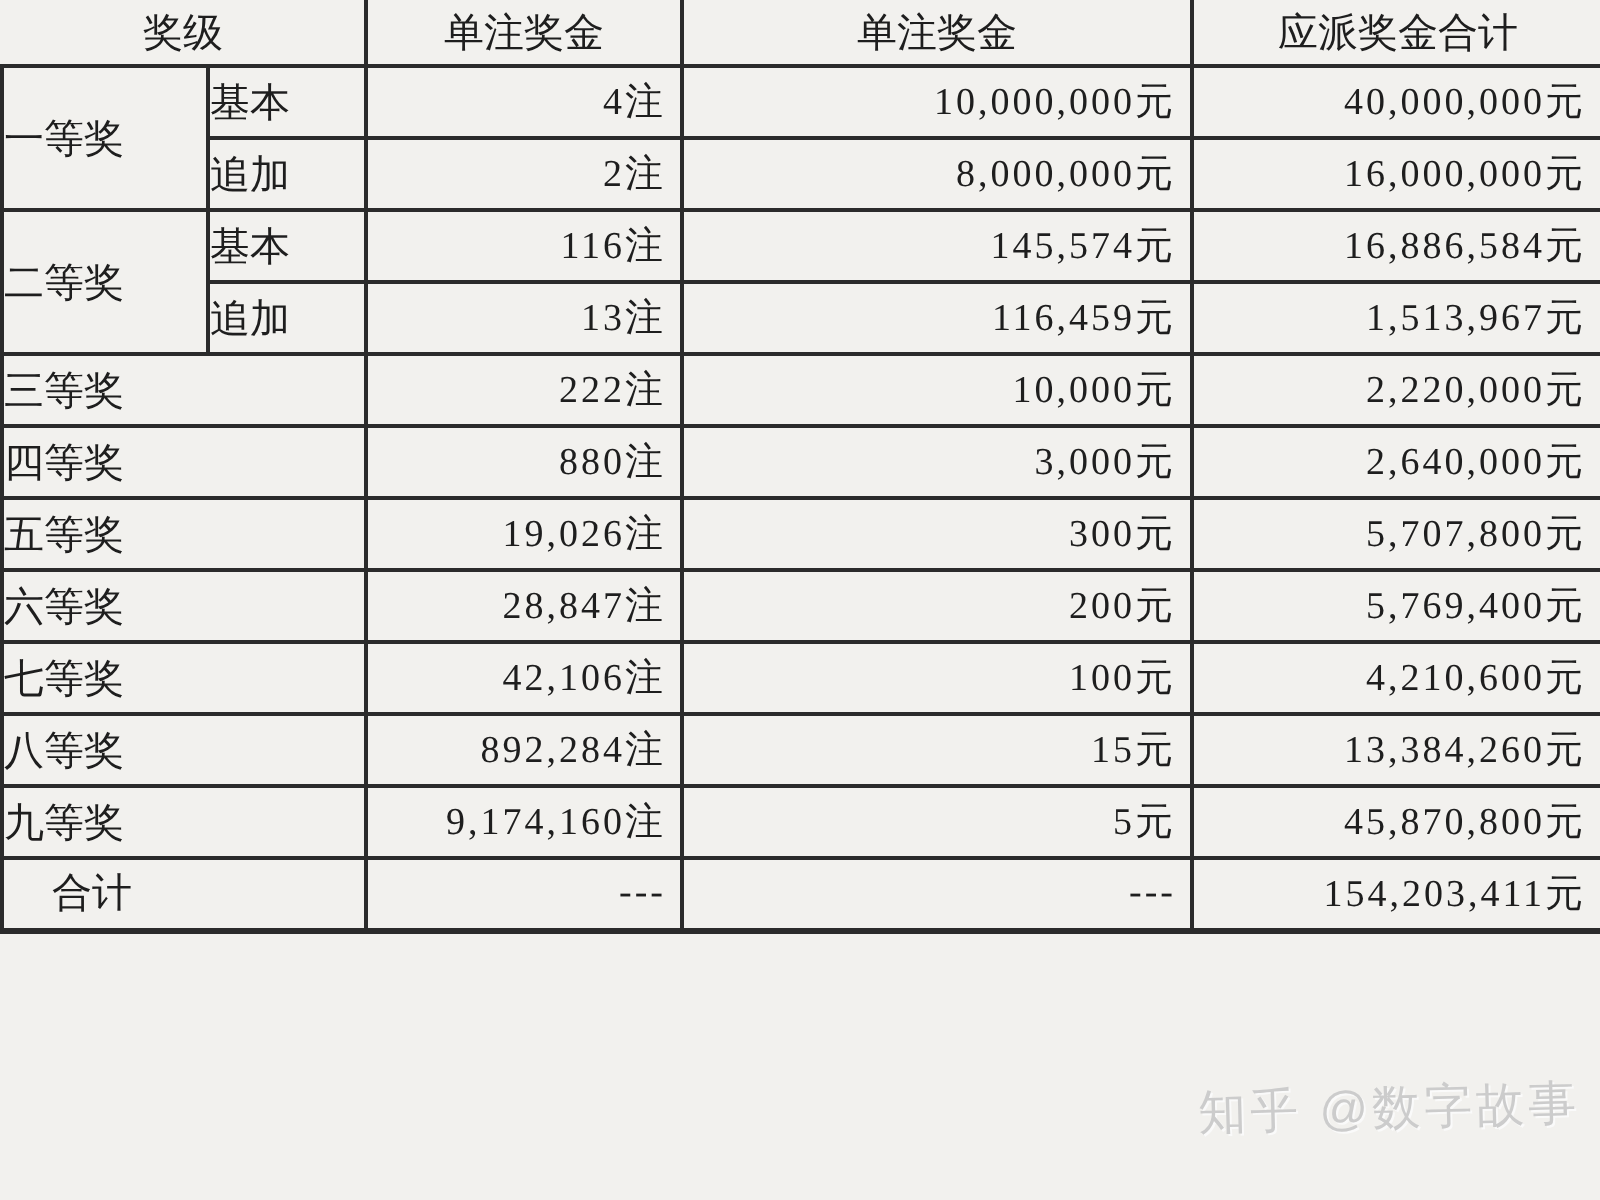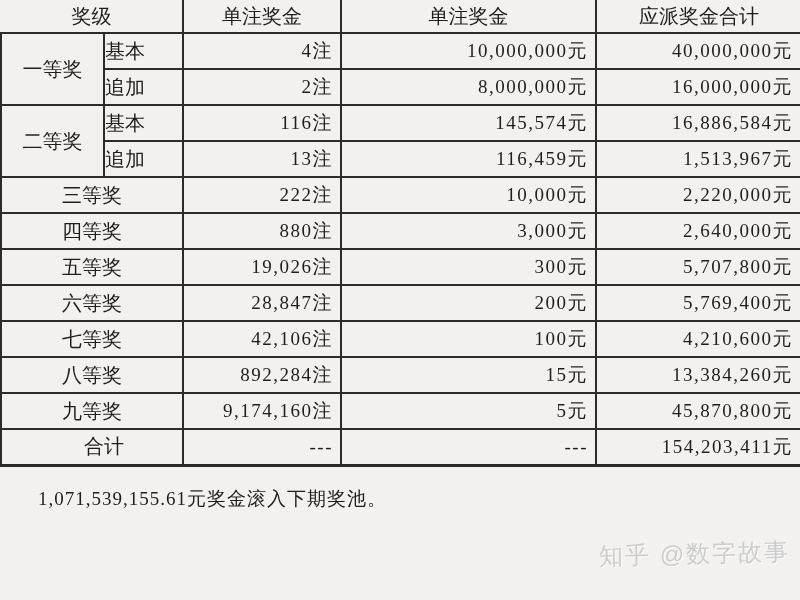--- a/index.html
+++ b/index.html
@@ -29,21 +29,21 @@
     white-space: nowrap;
   }
   .prize-table thead tr { height: 33px; }
   .prize-table tbody tr { height: 36px; }
   .prize-table thead th {
     border-top: none;
     text-align: center;
   }
   .prize-table thead th:first-child { border-left: none; }
   .prize-table thead th:last-child { border-right: none; }
-  .prize-table td.level { text-align: center; }
+  .prize-table td.level { text-align: left; }
   .prize-table td.sub { }
   .prize-table td.num {
     text-align: right;
     padding-right: 7px;
     font-size: 19px;
     letter-spacing: 1.5px;
   }
   .prize-table tbody tr.total-row td { border-bottom-width: 3px; padding-left: 24px; }
   .notes {
     margin-top: 13px;
@@ -162,16 +162,15 @@
     <tr class="total-row">
       <td class="level" colspan="2">合计</td>
       <td class="num">---</td>
       <td class="num">---</td>
       <td class="num">154,203,411元</td>
     </tr>
   </tbody>
 </table>
 
 <div class="notes">
-  <p class="rollover">1,071,539,155.61元奖金滚入下期奖池。</p>
 </div>
 
 <div class="watermark">知乎 @数字故事</div>
 
 </body></html>

